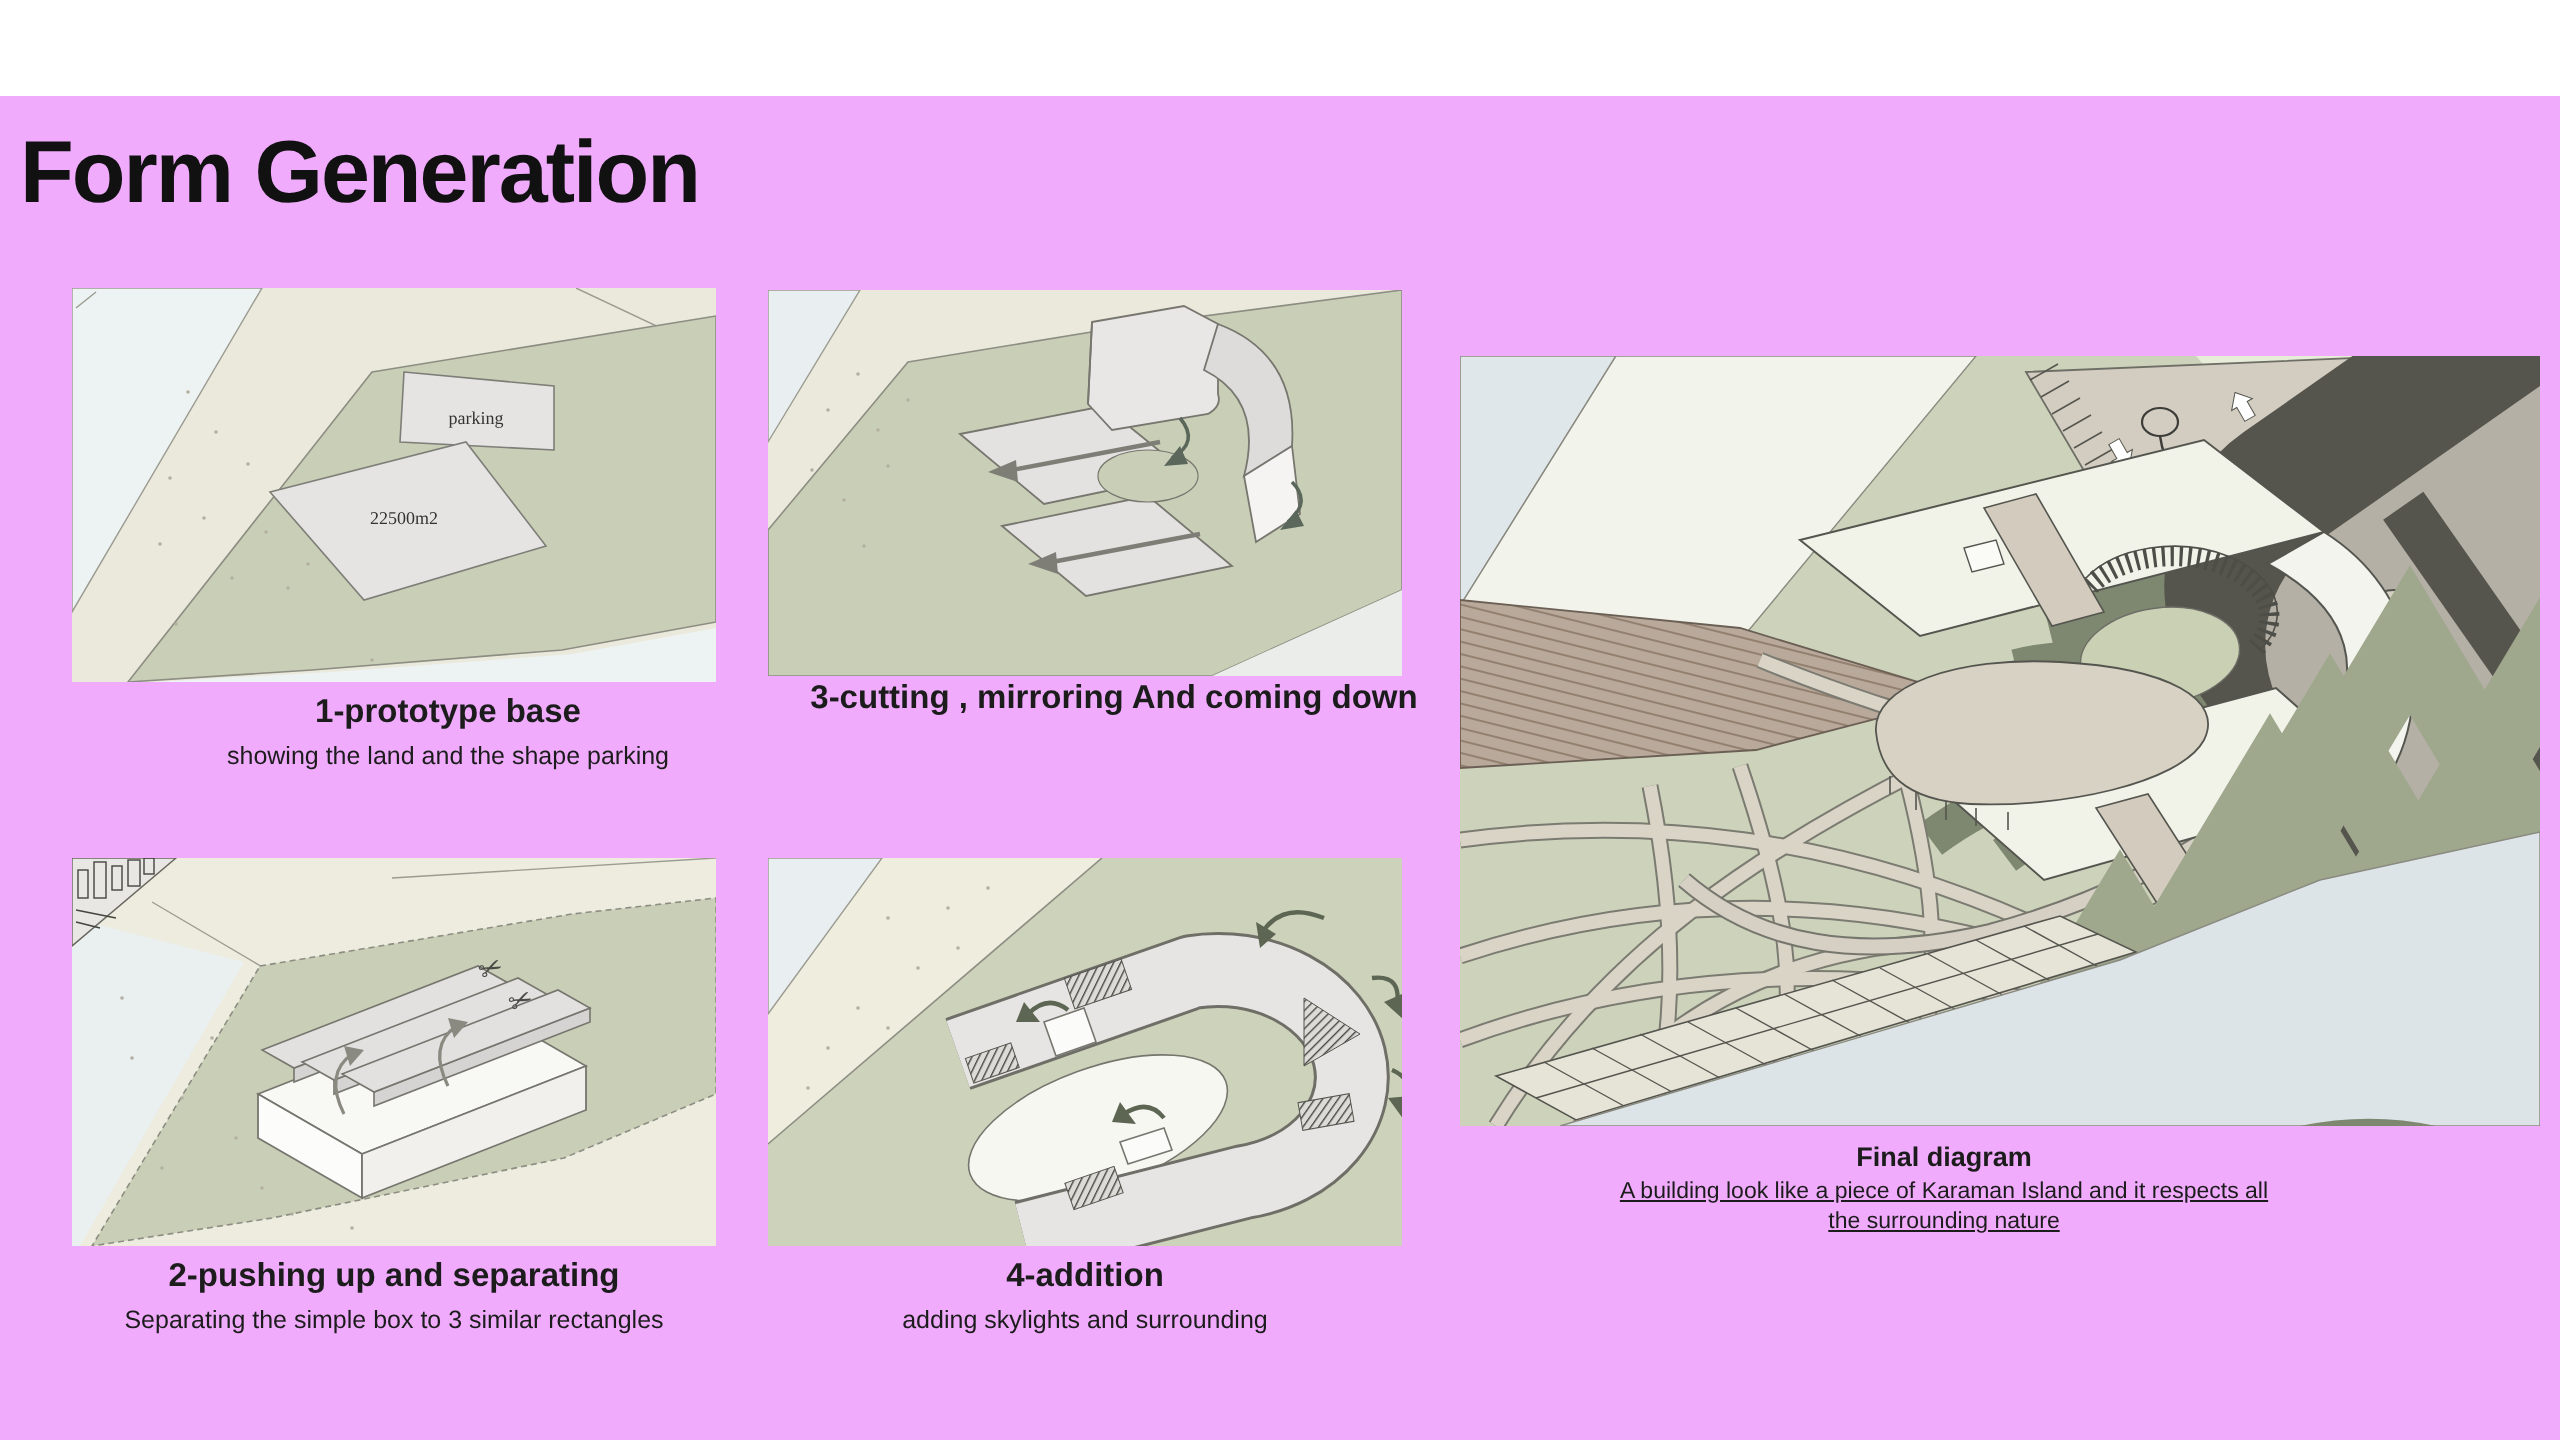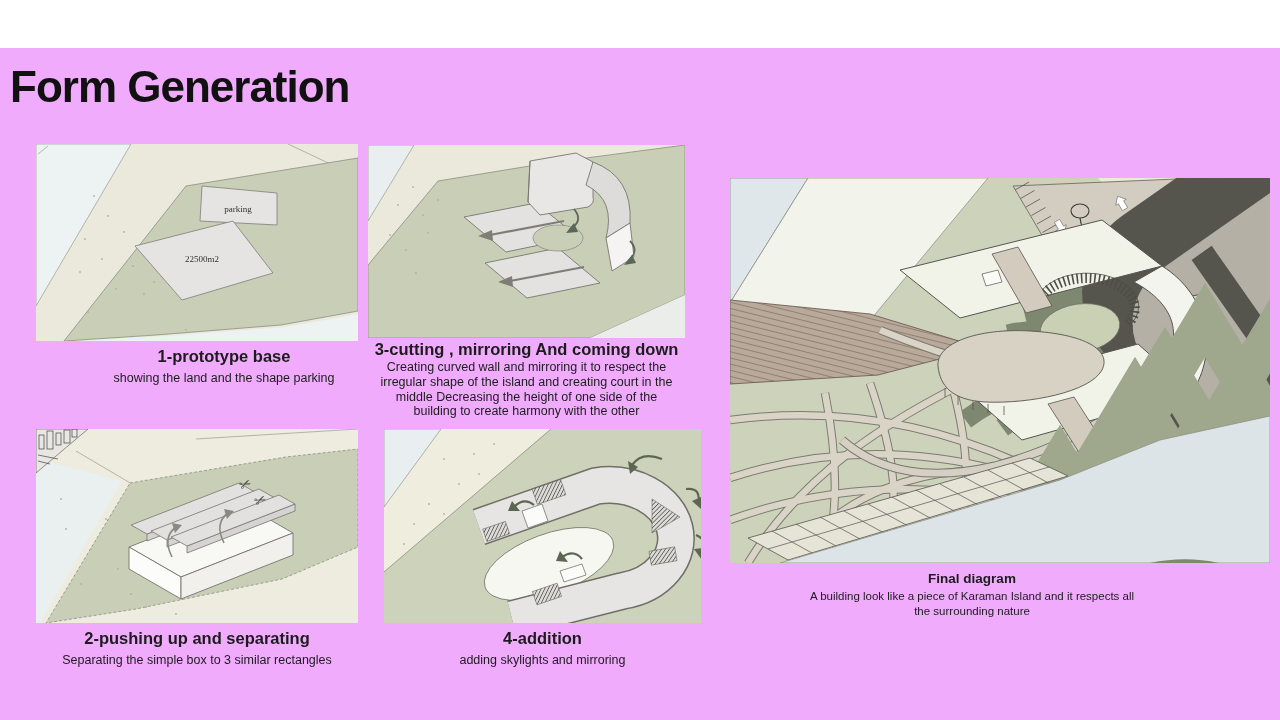--- a/index.html
+++ b/index.html
@@ -5,29 +5,29 @@
   html,body{margin:0;padding:0;background:#ffffff;}
   .slide{position:relative;width:1280px;height:720px;background:#f0abfc;overflow:hidden;
          font-family:"Liberation Sans",sans-serif;color:#1c1c1c;margin-top:48px;}
   .title{position:absolute;left:10px;top:14px;font-size:44px;font-weight:800;
          letter-spacing:-1px;color:#111;font-family:"Liberation Sans",sans-serif;}
   .fig{position:absolute;}
   .fig svg{display:block;}
   .cap{font-weight:bold;font-size:16.5px;text-align:center;margin-top:6px;line-height:1.1;}
   .desc{font-size:12.5px;text-align:center;margin-top:6px;line-height:1.18;}
   .f1{left:36px;top:96px;width:376px;}
-  .f3{left:368px;top:97px;width:317px;}
+  .f3{left:384px;top:97px;width:346px;}
   .f3 .cap{margin-top:2px;}
   .f3 .desc{margin-top:2px;width:304px;margin-left:auto;margin-right:auto;}
   .f2{left:36px;top:381px;width:322px;}
   .f4{left:384px;top:381px;width:317px;}
   .ffinal{left:730px;top:130px;width:484px;}
   .final-cap{font-weight:bold;font-size:13.5px;text-align:center;margin-top:8px;}
   .final-desc{font-size:11.5px;text-align:center;margin-top:3px;line-height:1.3;
-              width:330px;margin-left:auto;margin-right:auto;}
+              width:330px;margin-left:auto;margin-right:auto;text-decoration:underline;}
   svg text{font-family:"Liberation Serif",serif;}
 </style>
 </head>
 <body>
 
 <div class="slide">
 
   <svg width="0" height="0" style="position:absolute">
     <defs>
       <pattern id="hatch" patternUnits="userSpaceOnUse" width="3.2" height="3.2" patternTransform="rotate(45)">
@@ -148,21 +148,20 @@
       </g>
       <g stroke="#5a675a" stroke-width="1.8" fill="none">
         <path d="M206,64 Q216,76 202,84"></path>
         <polygon points="206,78 198,88 210,87" fill="#5a675a" stroke="none"></polygon>
         <path d="M262,96 Q272,106 260,116"></path>
         <polygon points="264,110 256,120 268,118" fill="#5a675a" stroke="none"></polygon>
       </g>
     </svg>
     <figcaption>
       <div class="cap">3-cutting , mirroring And coming down</div>
-      <div class="desc">Creating curved wall and mirroring it to respect the irregular shape of the island and creating court in the middle  Decreasing the height of one side of the building to create harmony with the other</div>
     </figcaption>
   </figure>
 
   <figure class="fig f2" style="margin:0">
     <svg viewBox="0 0 322 194" width="322" height="194">
       <rect width="322" height="194" fill="#edecdf"></rect>
       <polygon points="0,30 86,52 4,194 0,194" fill="#eaeff0"></polygon>
       <line x1="40" y1="22" x2="96" y2="55" stroke="#9b9b91" stroke-width="0.7"></line>
       <polygon points="94,54 250,28 322,20 322,118 246,150 100,180 10,194" fill="#c9cfb6" stroke="#8d8d83" stroke-width="0.8" stroke-dasharray="3,2"></polygon>
       <line x1="160" y1="10" x2="322" y2="0" stroke="#9b9b91" stroke-width="0.7"></line>
@@ -256,21 +255,21 @@
         <path d="M312,106 Q326,112 316,126"></path>
           <polygon points="310,120 318,131 321,119" fill="#5d6653" stroke="none"></polygon>
         <path d="M150,76 Q140,68 130,78"></path>
           <polygon points="128,72 124,82 136,82" fill="#5d6653" stroke="none"></polygon>
         <path d="M198,130 Q190,120 178,128"></path>
           <polygon points="176,122 172,132 184,133" fill="#5d6653" stroke="none"></polygon>
       </g>
     </svg>
     <figcaption>
       <div class="cap">4-addition</div>
-      <div class="desc">adding skylights and mirroring</div>
+      <div class="desc">adding skylights and surrounding</div>
     </figcaption>
   </figure>
 
   <figure class="fig ffinal" style="margin:0">
     <svg viewBox="0 0 540 385" width="540" height="385">
       <rect width="540" height="385" fill="#cdd3ba"></rect>
 
       <polygon points="0,0 78,0 0,125" fill="#e0e7ea" stroke="#8a8a80" stroke-width="0.8"></polygon>
       <polygon points="78,0 258,0 142,140 0,140 0,125" fill="#f2f3ea" stroke="#8a8a80" stroke-width="0.7"></polygon>
       <polygon points="368,0 540,0 540,205 470,140 420,60" fill="#e8edda"></polygon>

